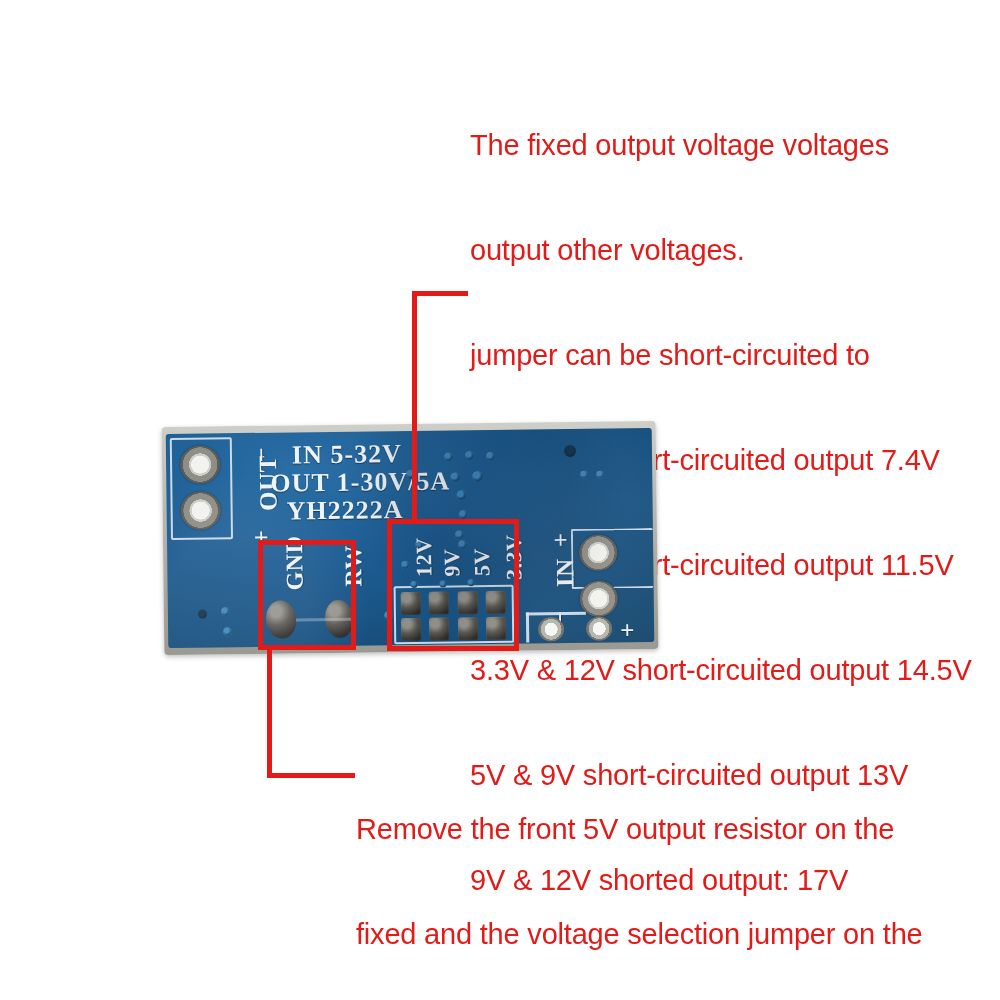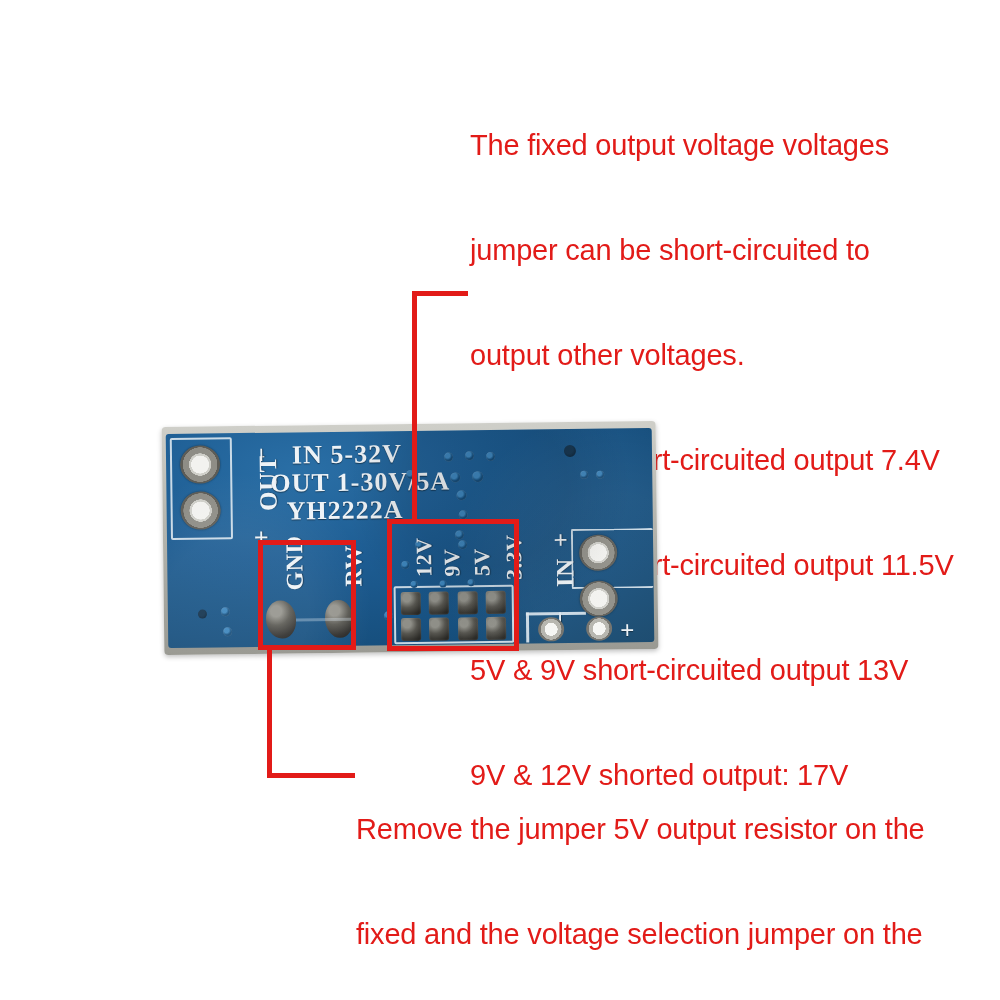--- a/index.html
+++ b/index.html
@@ -175,31 +175,32 @@
       radial-gradient(circle at 34% 28%, #97968f 0 16%, #5c5b55 42%, #333230 74%, #1d1c1a 100%);
   }
 </style>
 </head>
 <body>
 
 <div id="canvas">
 
   <div id="top-note" class="anno-text">
     <span class="note-line">The fixed output voltage voltages</span>
+    <span class="note-line">output other voltages.</span>
     <span class="note-line">jumper can be short-circuited to</span>
-    <span class="note-line">output other voltages.</span>
     <span class="note-line">3.3V &amp; 5V short-circuited output 7.4V</span>
     <span class="note-line">3.3V &amp; 9V short-circuited output 11.5V</span>
+    <span class="note-line">3.3V &amp; 12V short-circuited output 14.5V</span>
     <span class="note-line">5V &amp; 9V short-circuited output 13V</span>
     <span class="note-line">9V &amp; 12V shorted output: 17V</span>
     
   </div>
 
   <div id="bottom-note" class="anno-text">
-    <span class="note-line">Remove the jumper 5V output resistor on the</span>
+    <span class="note-line">Remove the front 5V output resistor on the</span>
     <span class="note-line">fixed and the voltage selection jumper on the</span>
     
     
     
     
   </div>
 
   <div id="board-wrap">
     <div id="board-edge"></div>
     <div id="board">

